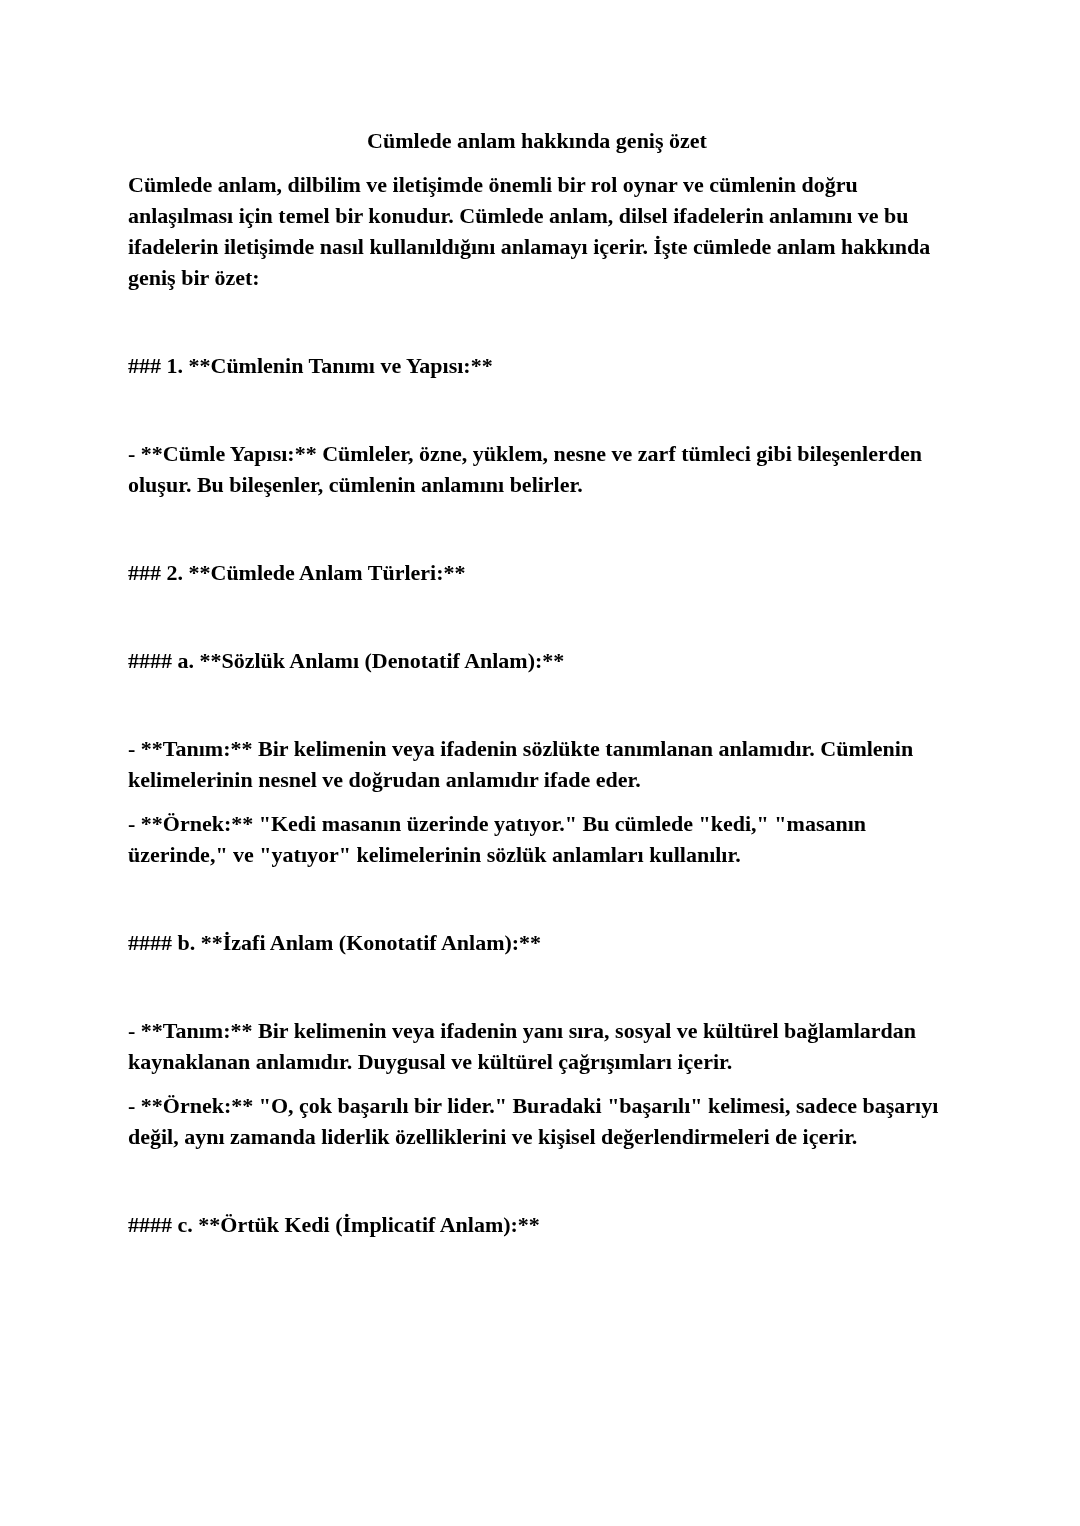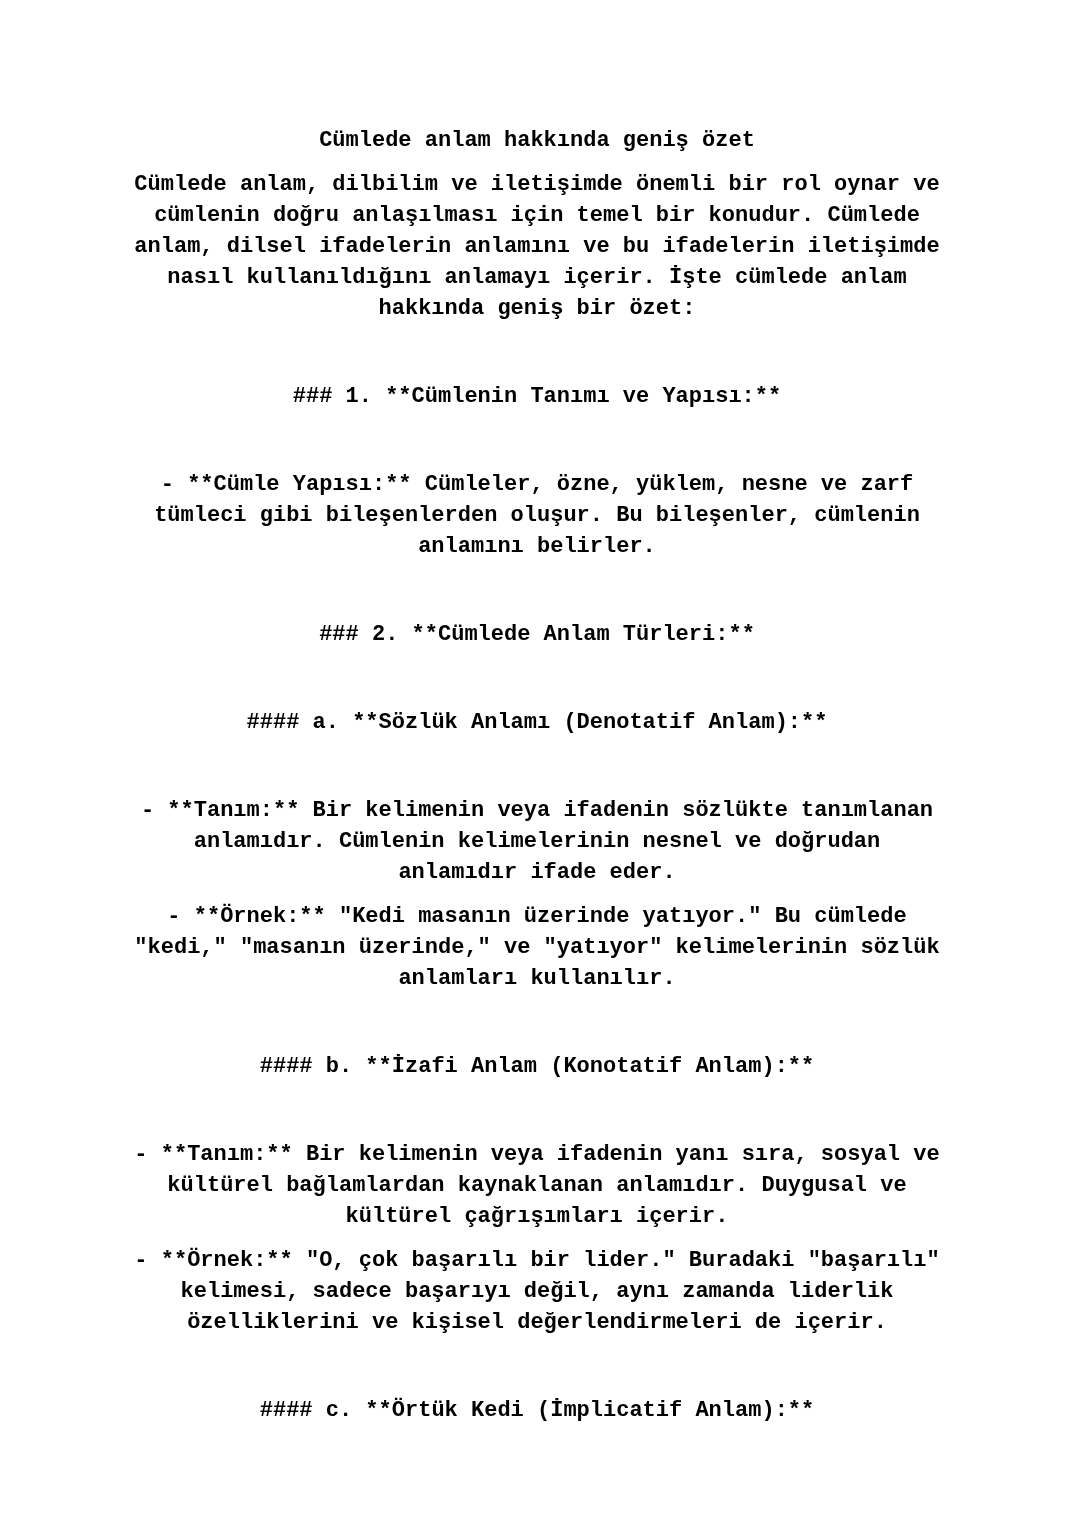--- a/index.html
+++ b/index.html
@@ -11,33 +11,32 @@
     width: 1080px;
     height: 1526px;
     overflow: hidden;
   }
   .page {
     box-sizing: border-box;
     width: 1080px;
     min-height: 1526px;
     background: #ffffff;
     padding: 125px 128px 40px 128px;
-    font-family: Liberation Mono, monospace;
+    font-family: Liberation Serif, serif;
     font-size: 22px;
     line-height: 31px;
     font-weight: bold;
     color: #000000;
   }
   .content {
     width: 818px;
   }
   .para {
     margin: 0 0 13px 0;
     white-space: pre-wrap;
-    text-align: center;
   }
   .center {
     text-align: center;
   }
   .blank {
     height: 31px;
     margin: 0 0 13px 0;
   }
 </style>
 </head>

